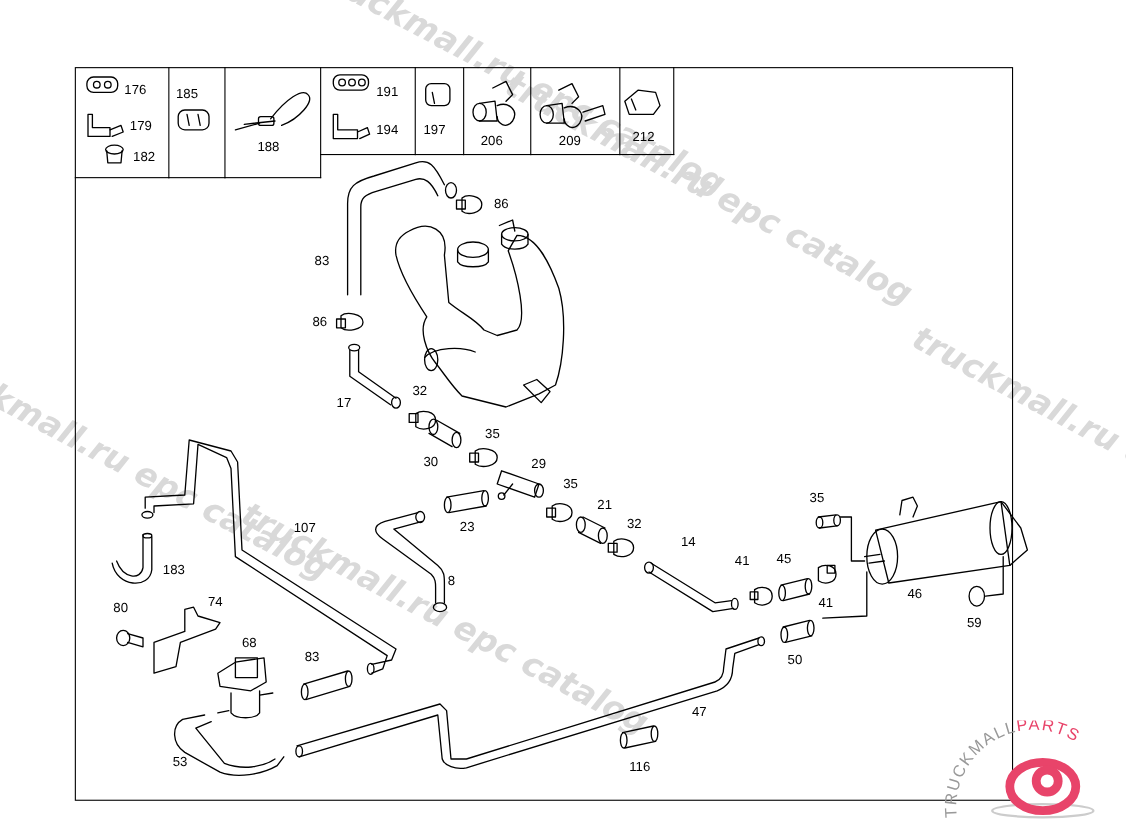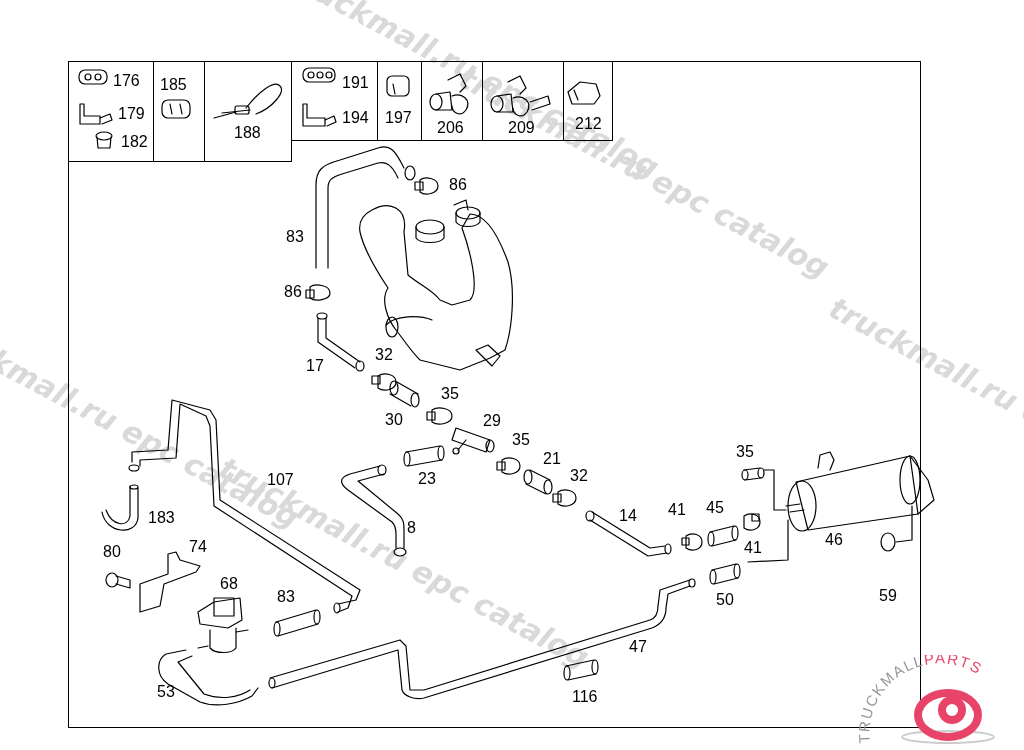--- a/index.html
+++ b/index.html
@@ -1,21 +1,21 @@
 <!DOCTYPE html>
 <html><head>
 <meta charset="utf-8">
 <style>
   html, body { margin:0; padding:0; background:#ffffff; }
   body { width:1024px; height:750px; position:relative; overflow:hidden; font-family:"Liberation Sans", sans-serif; }
   #stage { position:absolute; left:0; top:0; width:1024px; height:750px; }
   .wm { position:absolute; color:#d9d9d9; font-family:"DejaVu Sans", sans-serif; font-weight:bold; font-style:italic; font-size:30px; white-space:nowrap; transform-origin:left top; pointer-events:none; }
   .frame { position:absolute; left:68px; top:61px; width:853px; height:667px; border:1.5px solid #000; box-sizing:border-box; }
   .legend-cell { position:absolute; border-right:1px solid #000; border-bottom:1px solid #000; box-sizing:border-box; }
-  .lbl { position:absolute; font-size:16px; color:#000; font-family:"Liberation Sans", sans-serif; line-height:16px; }
+  .lbl { position:absolute; font-size:12px; color:#000; font-family:"Liberation Sans", sans-serif; line-height:16px; }
   svg text { font-family:"Liberation Sans", sans-serif; }
   .logo { position:absolute; left:856px; top:655px; width:168px; height:95px; }
 </style>
 </head>
 <body>
 
 <div id="stage">
 
   <div class="wm" style="left:300px; top:-40px; transform:rotate(28deg);">truckmall.ru epc catalog</div>
   <div class="wm" style="left:470px; top:60px; transform:rotate(28deg);">truckmall.ru epc catalog</div>
@@ -240,27 +240,27 @@
   <span class="lbl" style="left:570px; top:468px;">32</span>
   <span class="lbl" style="left:418px; top:471px;">23</span>
   <span class="lbl" style="left:407px; top:520px;">8</span>
   <span class="lbl" style="left:227px; top:472px;margin-left:40px;">107</span>
   <span class="lbl" style="left:148px; top:510px;">183</span>
   <span class="lbl" style="left:103px; top:544px;">80</span>
   <span class="lbl" style="left:189px; top:539px;">74</span>
   <span class="lbl" style="left:220px; top:576px;">68</span>
   <span class="lbl" style="left:277px; top:589px;">83</span>
   <span class="lbl" style="left:157px; top:684px;">53</span>
-  <span class="lbl" style="left:619px; top:508px;">14</span>
+  <span class="lbl" style="left:619px; top:484px;">14</span>
   <span class="lbl" style="left:668px; top:502px;">41</span>
   <span class="lbl" style="left:706px; top:500px;">45</span>
   <span class="lbl" style="left:744px; top:540px;">41</span>
   <span class="lbl" style="left:736px; top:444px;">35</span>
   <span class="lbl" style="left:825px; top:532px;">46</span>
-  <span class="lbl" style="left:879px; top:588px;">59</span>
+  <span class="lbl" style="left:879px; top:558px;">59</span>
   <span class="lbl" style="left:716px; top:592px;">50</span>
   <span class="lbl" style="left:629px; top:639px;">47</span>
   <span class="lbl" style="left:572px; top:689px;">116</span>
 
   <svg class="logo" viewBox="0 0 168 95">
     <defs>
       <path id="arc" d="M14 88 A70 70 0 0 1 154 70"></path>
     </defs>
     <ellipse cx="92" cy="82" rx="46" ry="6" fill="none" stroke="#cccccc" stroke-width="2"></ellipse>
     <ellipse cx="92" cy="60" rx="30" ry="22" fill="none" stroke="#e8446a" stroke-width="8"></ellipse>

